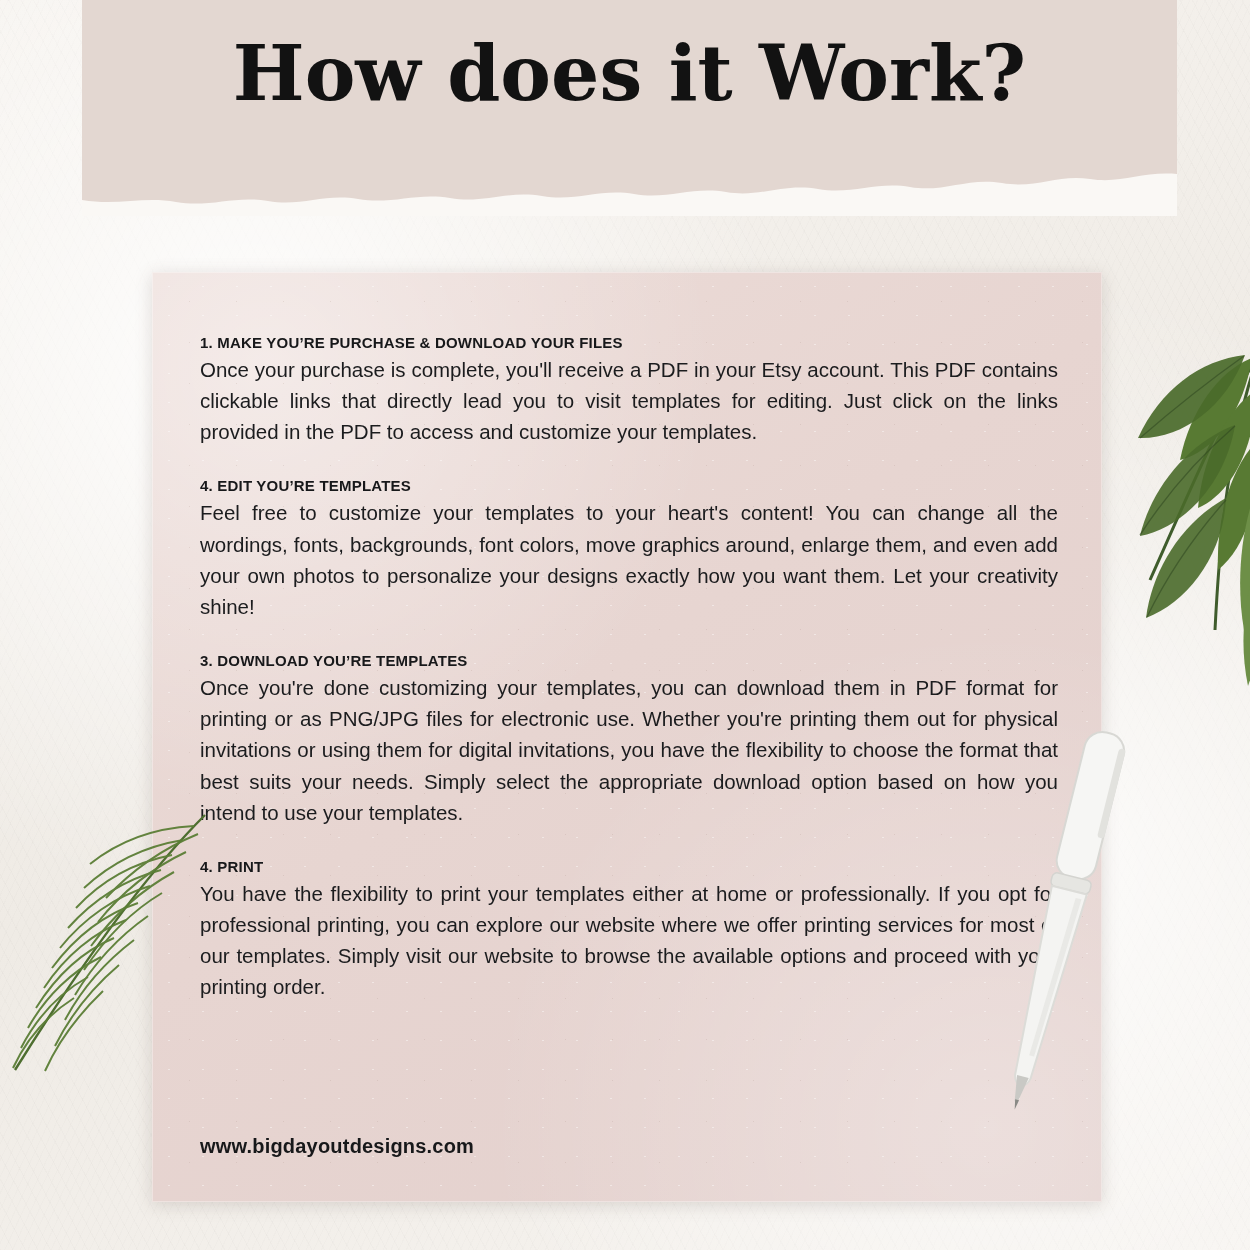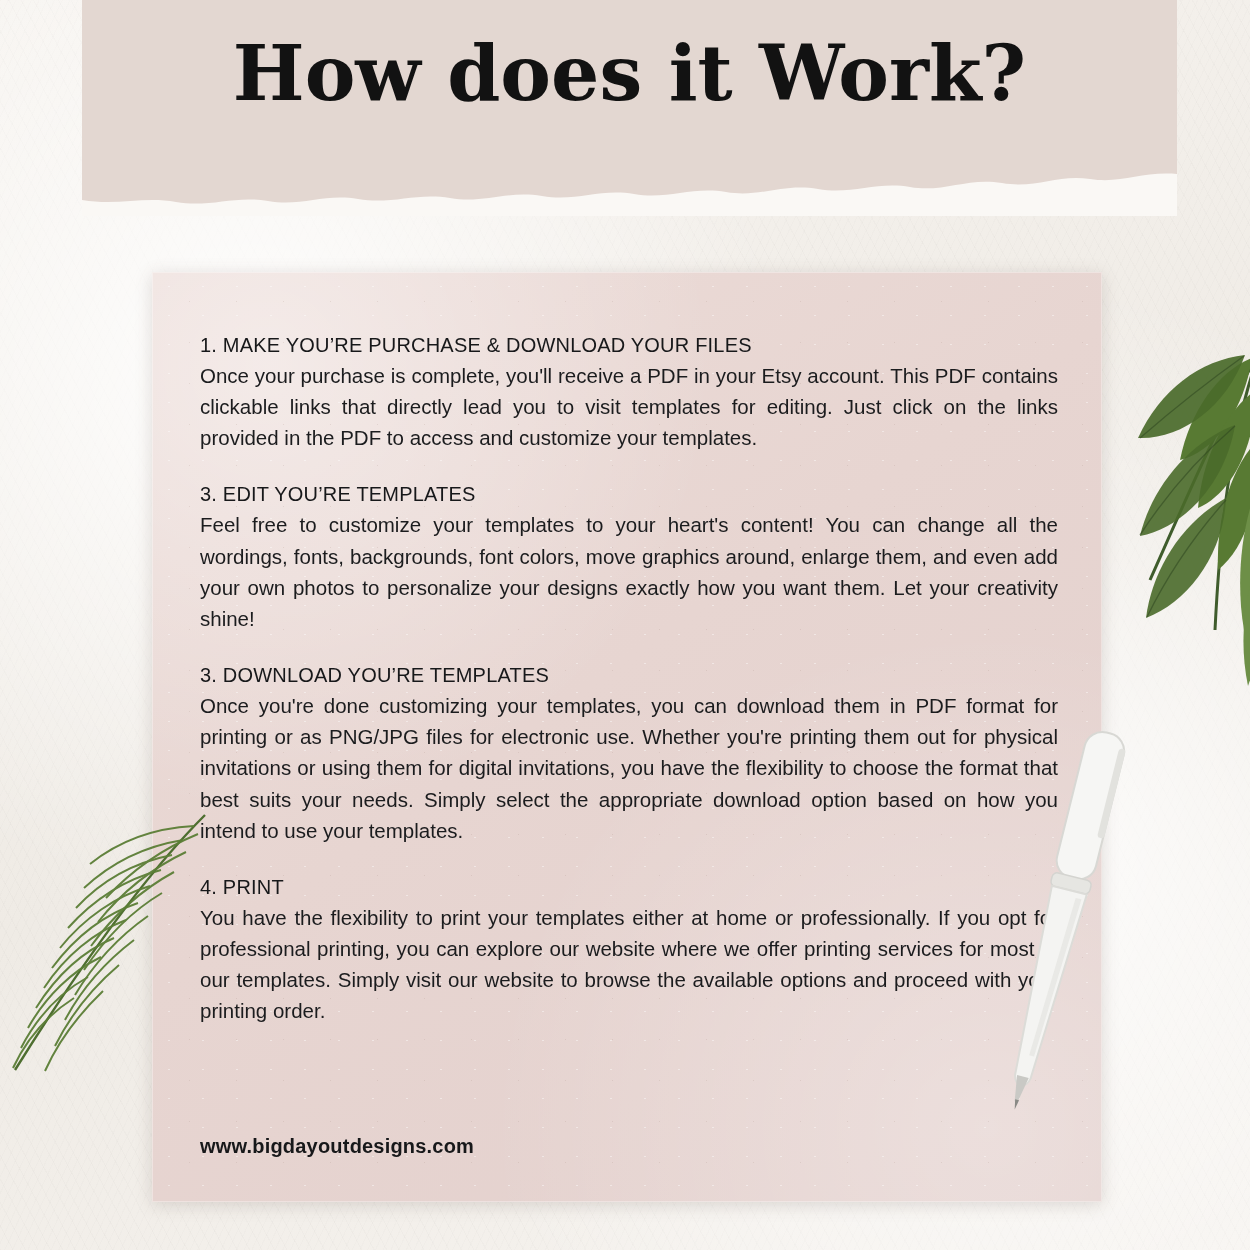--- a/index.html
+++ b/index.html
@@ -101,22 +101,22 @@
     left: 48px;
     top: 62px;
     width: 858px;
   }
 
   .step { margin-bottom: 30px; }
   .step:last-of-type { margin-bottom: 12px; }
 
   .step-heading {
     font-family: "Liberation Sans", sans-serif;
-    font-weight: 400;
-    font-size: 20px;
+    font-weight: 700;
+    font-size: 15px;
     letter-spacing: 0.2px;
     color: #17181a;
     margin: 0 0 3px 0;
   }
   .step-body {
     font-family: "Liberation Sans", sans-serif;
     font-weight: 400;
     font-size: 20.5px;
     line-height: 1.52;
     color: #1b1c1e;
@@ -189,21 +189,21 @@
     <div id="card-edge"></div>
 
     <div id="card-content">
 
       <div class="step">
         <p class="step-heading">1. MAKE YOU’RE PURCHASE &amp; DOWNLOAD YOUR FILES</p>
         <p class="step-body">Once your purchase is complete, you'll receive a PDF in your Etsy account. This PDF contains clickable links that directly lead you to visit templates for editing. Just click on the links provided in the PDF to access and customize your templates.</p>
       </div>
 
       <div class="step">
-        <p class="step-heading">3. EDIT YOU’RE TEMPLATES</p>
+        <p class="step-heading">4. EDIT YOU’RE TEMPLATES</p>
         <p class="step-body">Feel free to customize your templates to your heart's content! You can change all the wordings, fonts, backgrounds, font colors, move graphics around, enlarge them, and even add your own photos to personalize your designs exactly how you want them. Let your creativity shine!</p>
       </div>
 
       <div class="step">
         <p class="step-heading">3. DOWNLOAD YOU’RE TEMPLATES</p>
         <p class="step-body">Once you're done customizing your templates, you can download them in PDF format for printing or as PNG/JPG files for electronic use. Whether you're printing them out for physical invitations or using them for digital invitations, you have the flexibility to choose the format that best suits your needs. Simply select the appropriate download option based on how you intend to use your templates.</p>
       </div>
 
       <div class="step">
         <p class="step-heading">4. PRINT</p>

